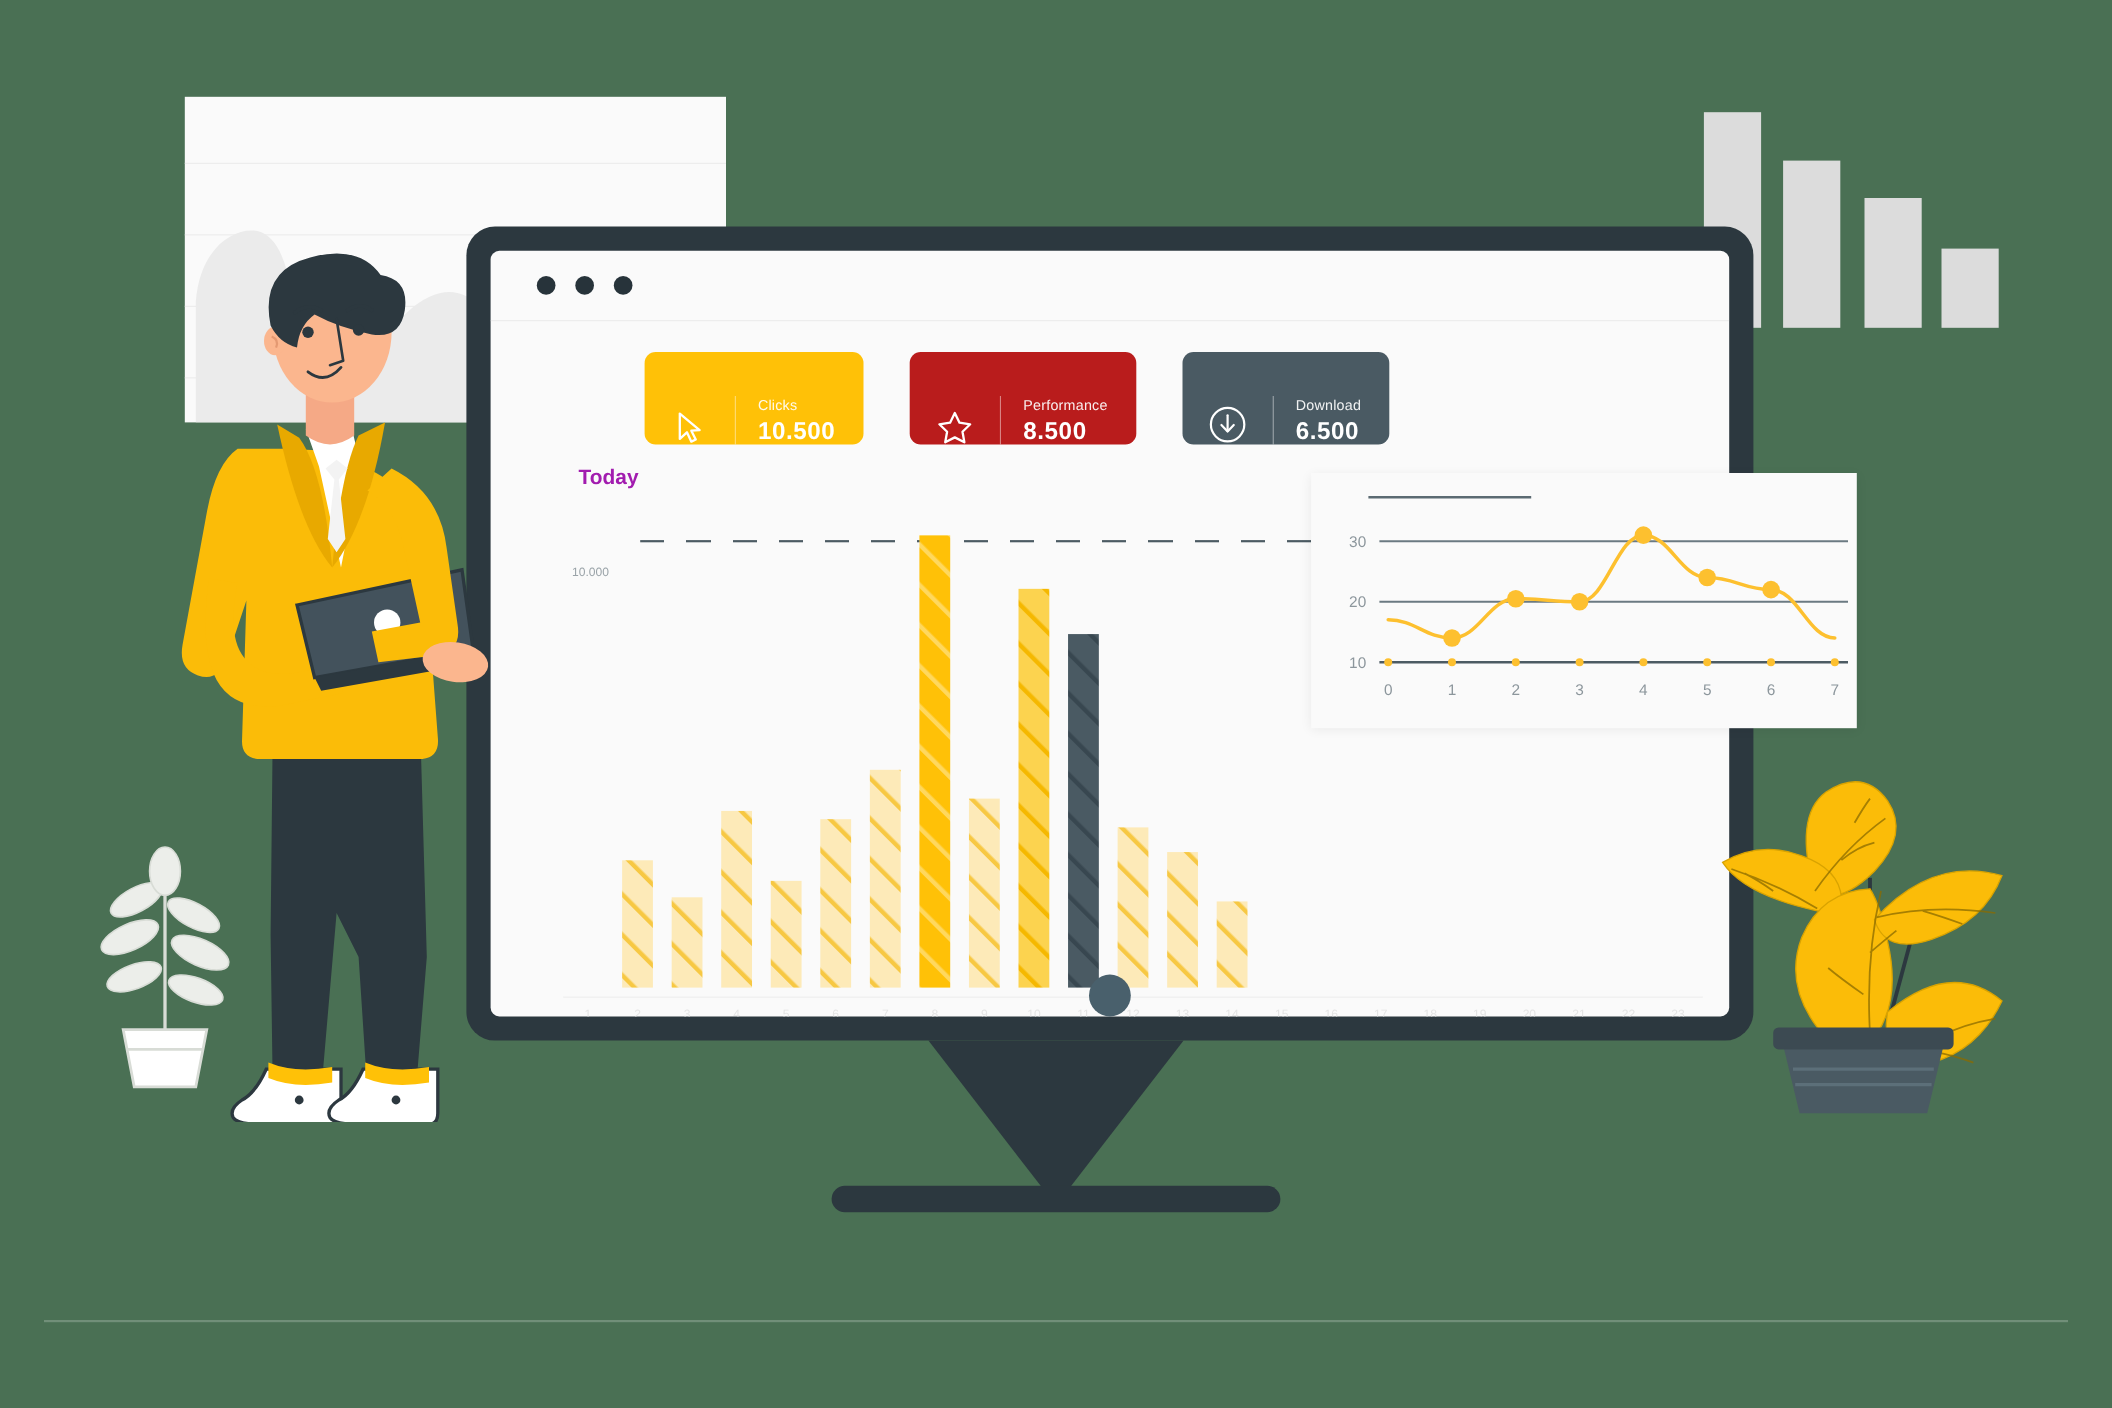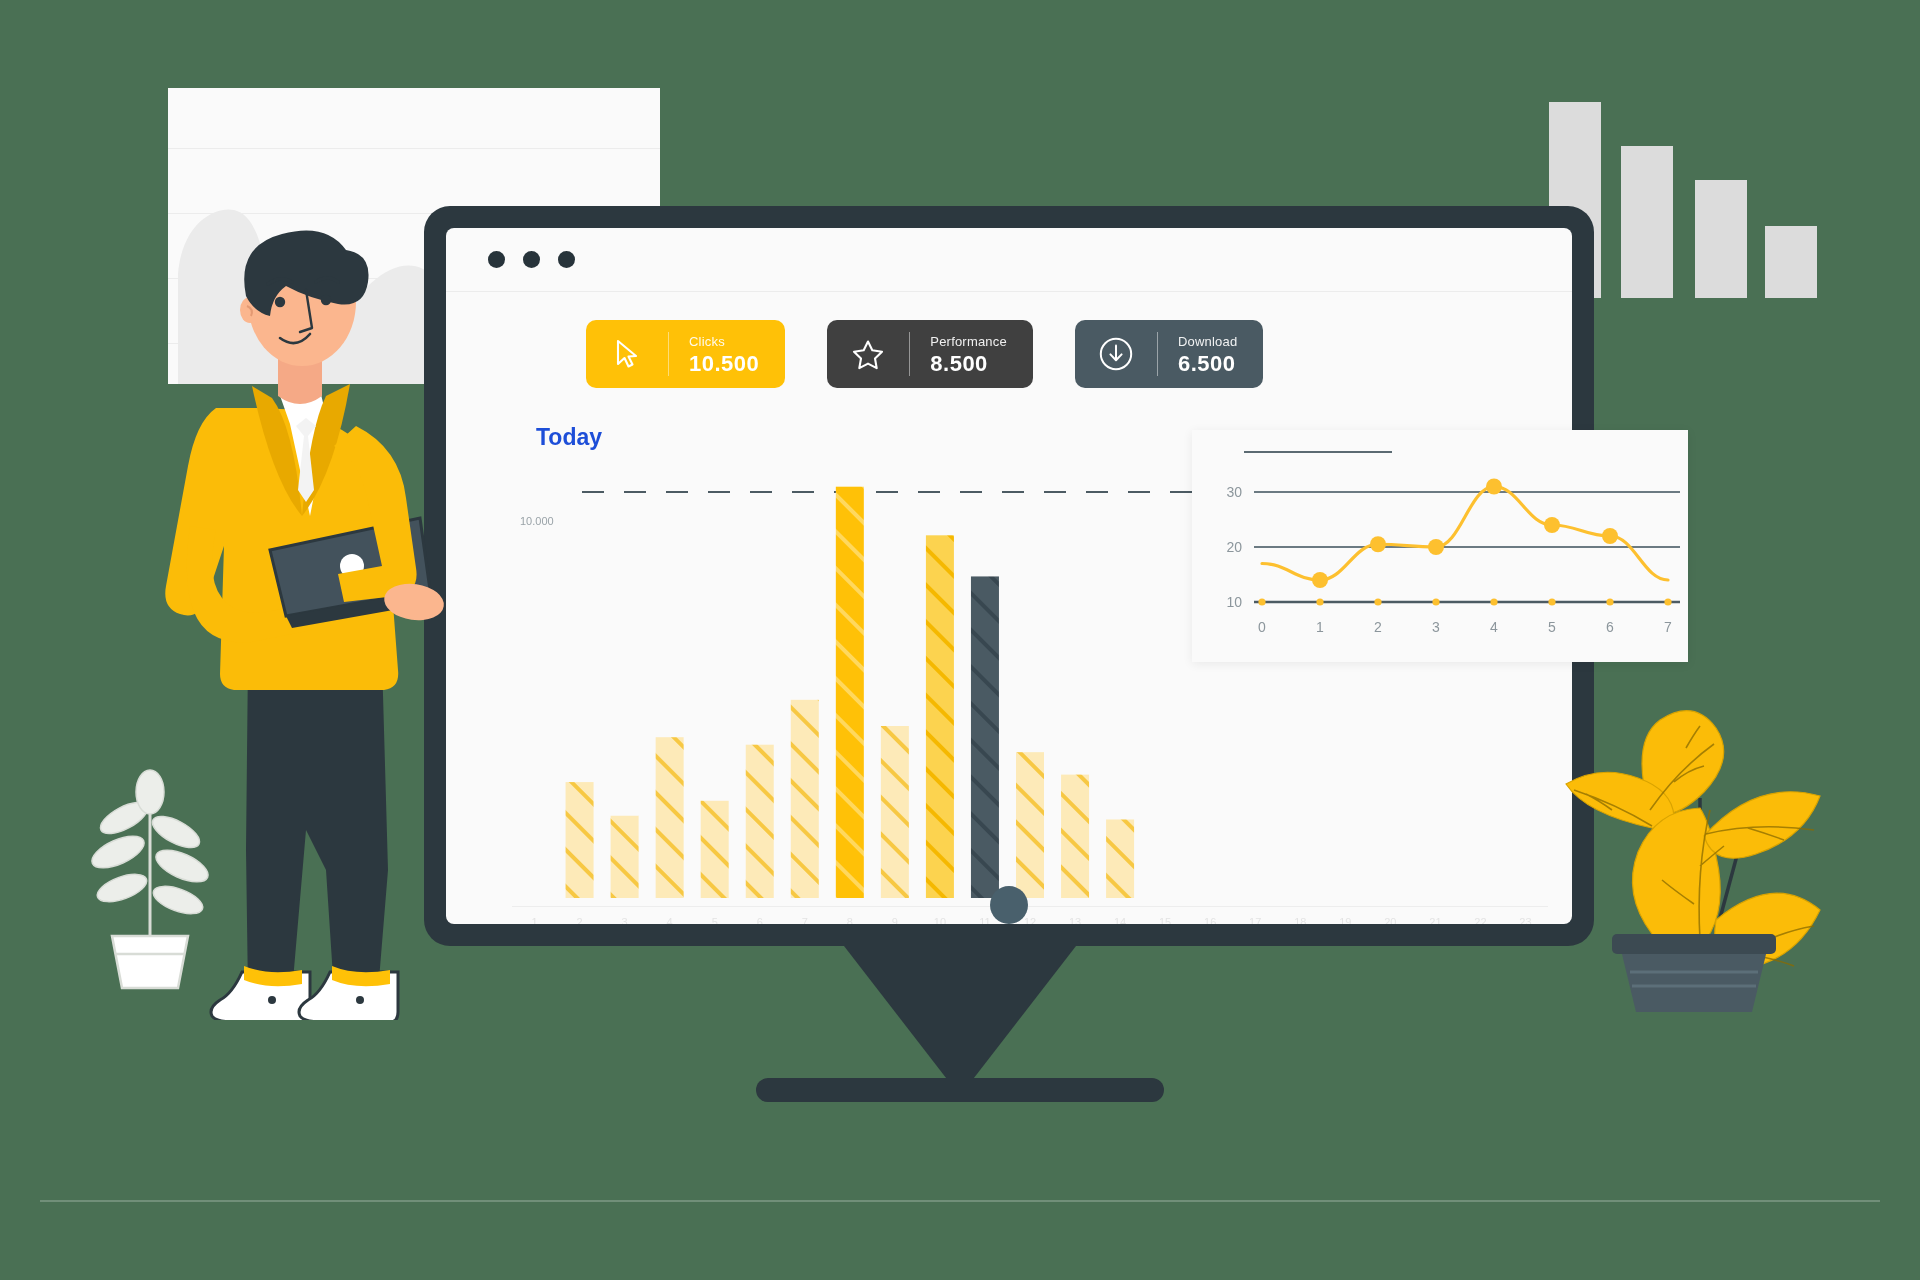--- a/index.html
+++ b/index.html
@@ -56,31 +56,31 @@
     border-top: 150px solid #2c383f;
   }
   .base {
     position: absolute; left: 50%; top: 1078px; transform: translateX(-50%);
     width: 408px; height: 24px; border-radius: 12px; background: #2c383f;
   }
 
   
   .stats { position: absolute; left: 140px; top: 92px; display: flex; gap: 42px; }
   .stat {
-    height: 68px; border-radius: 10px; display: flex; align-items: center;
+    height: 84px; border-radius: 10px; display: flex; align-items: flex-end;
     padding: 0 26px 0 20px; color: #fff; gap: 20px;
   }
   .stat .ico { width: 42px; display: flex; justify-content: center; }
   .stat .sep { width: 1px; height: 44px; background: rgba(255,255,255,.45); }
   .stat .txt { display: flex; flex-direction: column; justify-content: center; }
   .stat .lbl { font-size: 13px; opacity: .92; line-height: 1.5; letter-spacing: .2px; }
   .stat .val { font-size: 22px; font-weight: 700; line-height: 1.15; letter-spacing: .5px; }
 
   
-  .today { position: absolute; left: 90px; top: 196px; font-size: 23px; font-weight: 700; color: #1d4ed8; }
+  .today { position: absolute; left: 80px; top: 196px; font-size: 19px; font-weight: 700; color: #a21caf; }
   .axis-lbl { position: absolute; left: 74px; top: 257px; font-size: 11px; color: #9aa3a8; margin-top: 30px; }
   .dashline {
     position: absolute; left: 136px; right: 0; top: 263px; height: 2px;
     background: repeating-linear-gradient(to right, #4c5b63 0 22px, transparent 22px 42px);
   }
   .bars { position: absolute; left: 66px; right: 24px; top: 240px; height: 430px; }
   .xaxis { position: absolute; left: 66px; right: 24px; top: 678px; height: 1px; background: #ededed; }
   .ticks { position: absolute; left: 66px; right: 24px; top: 688px; height: 20px; }
   .ticks span { position: absolute; font-size: 11px; color: #e4e4e4; transform: translateX(-50%); }
 
@@ -143,21 +143,21 @@
               <path d="M4 2 L4 25 L10.5 19 L14.5 27.5 L18.5 25.5 L14.5 17.5 L22 17 Z"></path>
             </svg>
           </span>
           <span class="sep"></span>
           <span class="txt">
             <span class="lbl">Clicks</span>
             <span class="val">10.500</span>
           </span>
         </div>
 
-        <div class="stat" style="background:#404040">
+        <div class="stat" style="background:#b91c1c">
           <span class="ico">
             <svg width="32" height="31" viewBox="0 0 32 31" fill="none" stroke="#fff" stroke-width="2.1" stroke-linejoin="round">
               <path d="M16 2.5 L20.3 11.3 L30 12.7 L23 19.5 L24.7 29.1 L16 24.6 L7.3 29.1 L9 19.5 L2 12.7 L11.7 11.3 Z"></path>
             </svg>
           </span>
           <span class="sep"></span>
           <span class="txt">
             <span class="lbl">Performance</span>
             <span class="val">8.500</span>
           </span>

